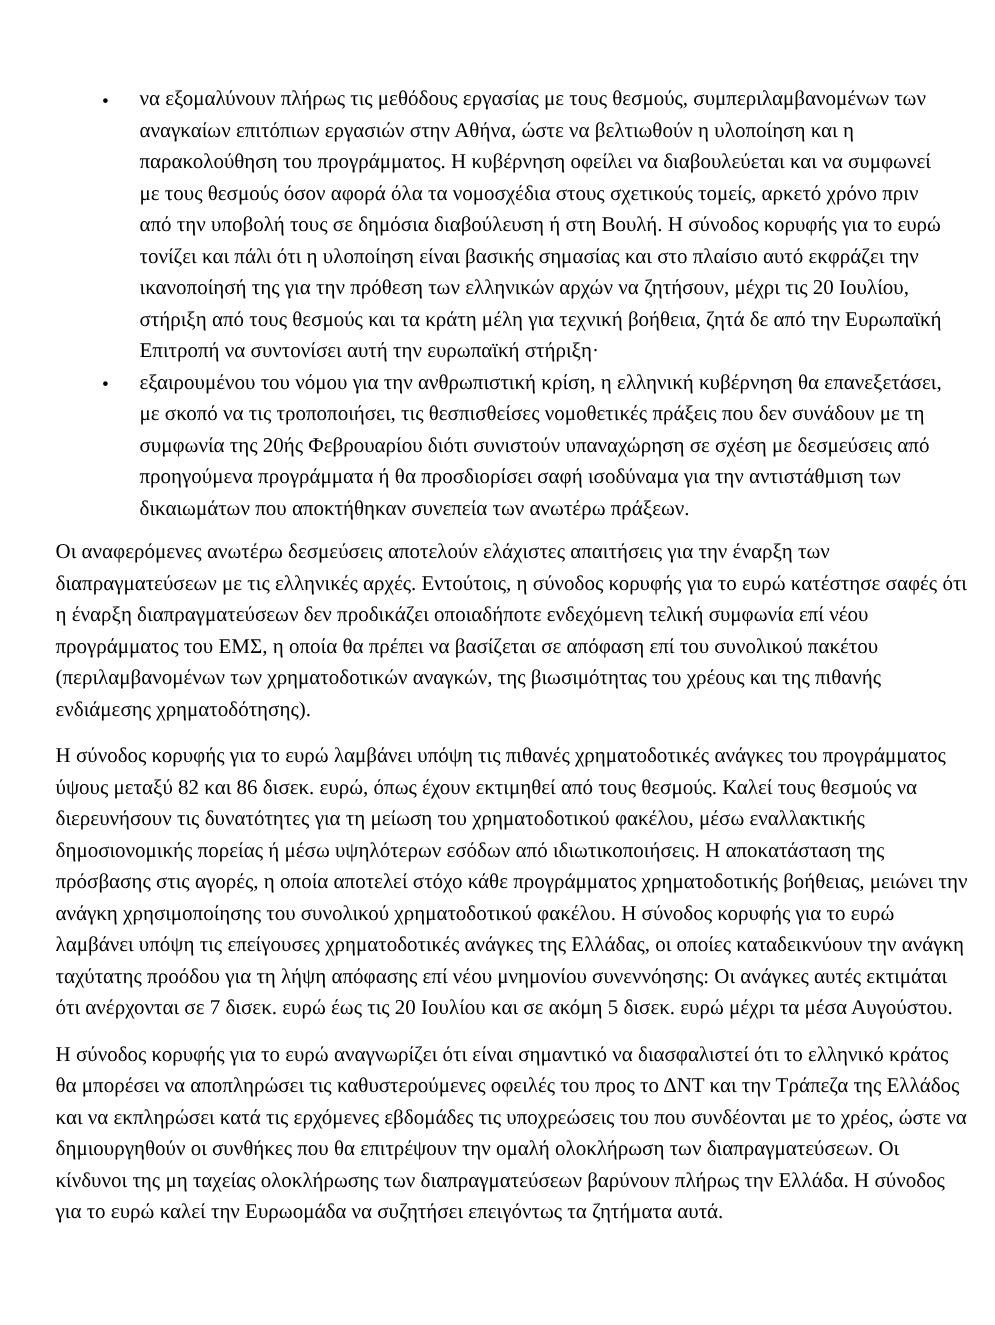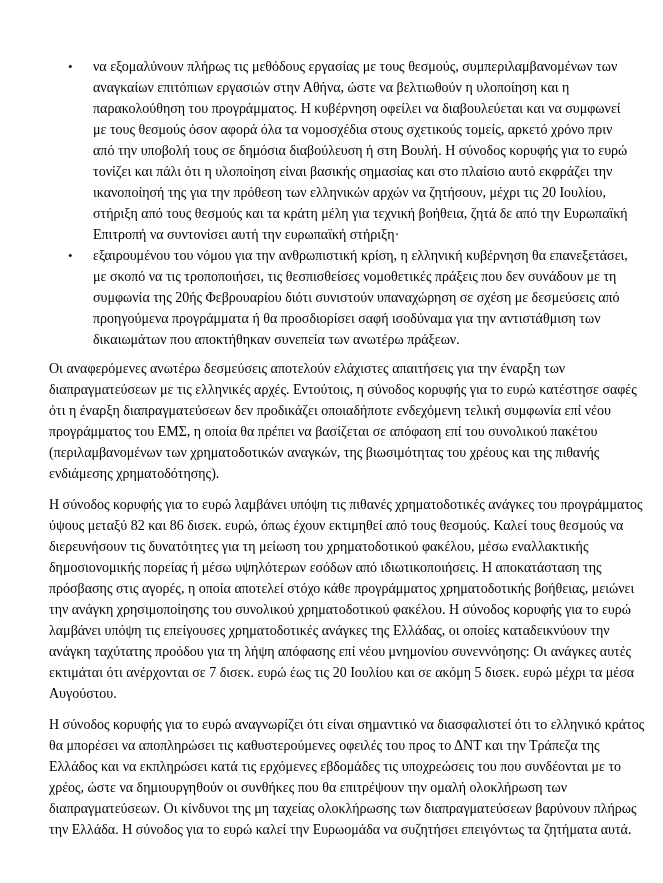--- a/index.html
+++ b/index.html
@@ -34,21 +34,21 @@
     padding-left: 60px;
     padding-right: 14px;
   }
   ul.bullet-list li .marker {
     position: absolute;
     left: 35px;
     top: 0;
     font-size: 13px;
   }
   .page p {
-    margin: 0 0 10px 16px;
+    margin: 0 0 10px 4px;
   }
   .page p:last-child {
     margin-bottom: 0;
   }
 </style>
 </head>
 <body>
 
 <div class="page">
 

